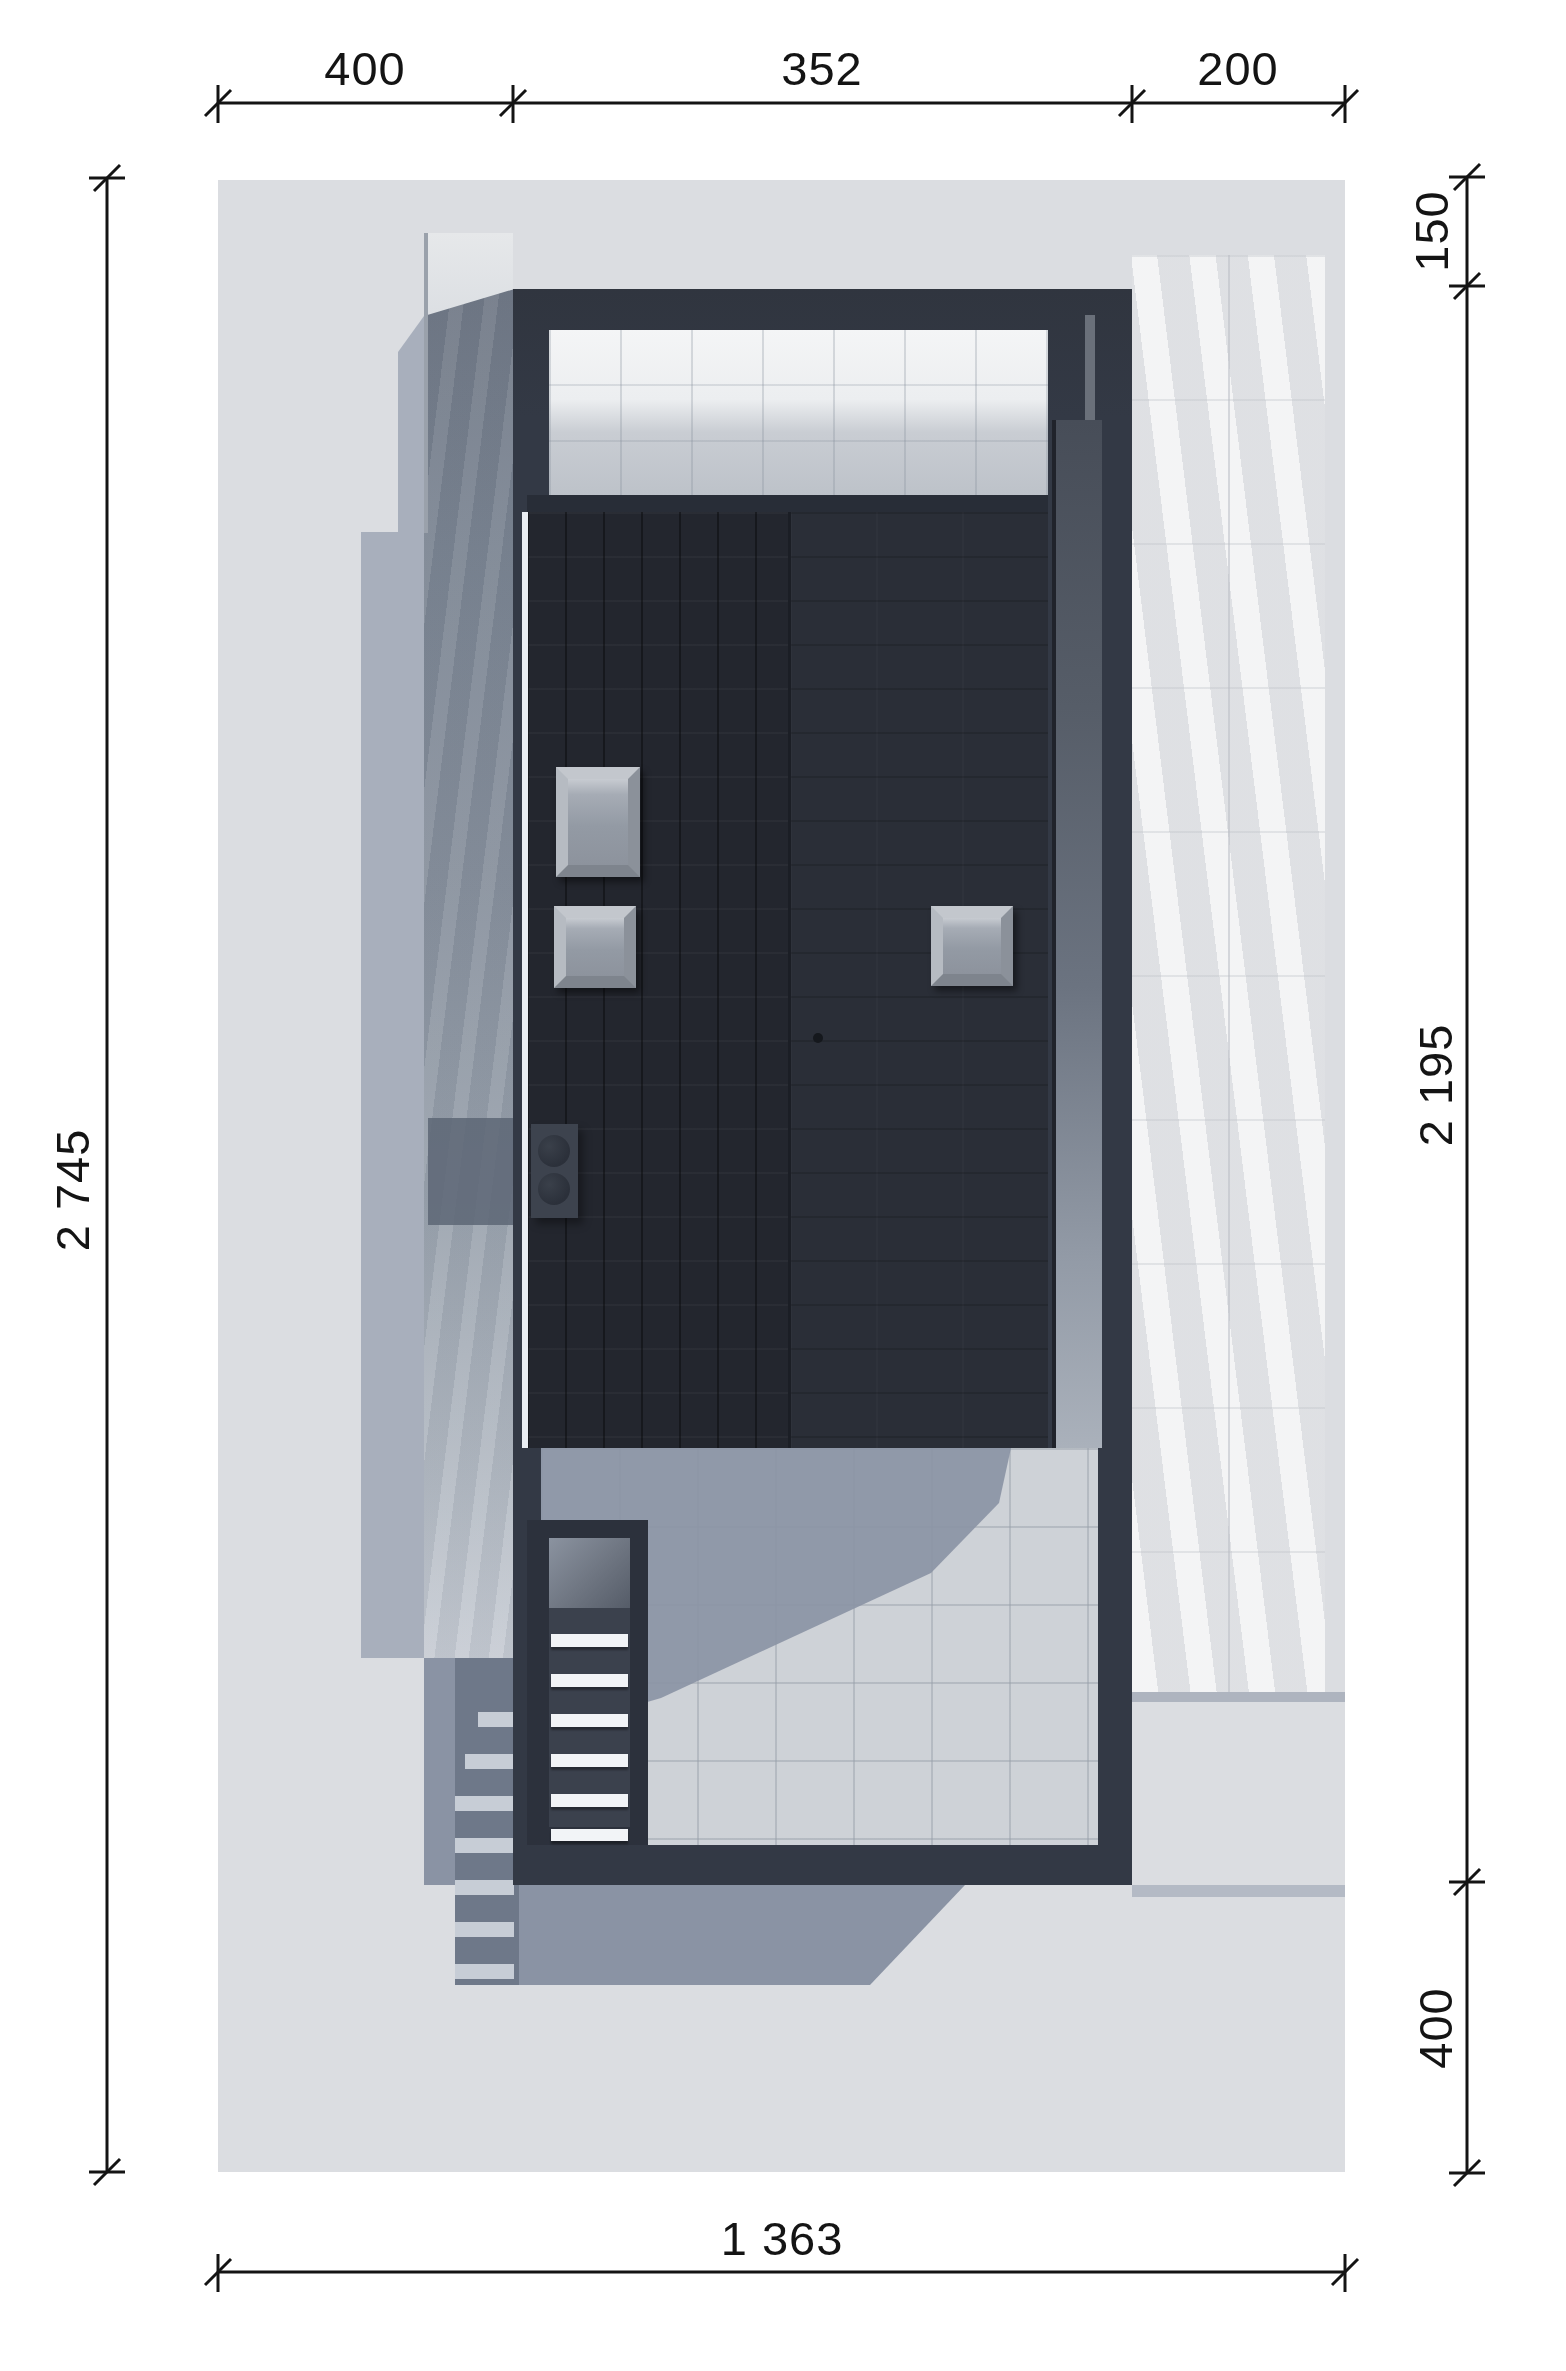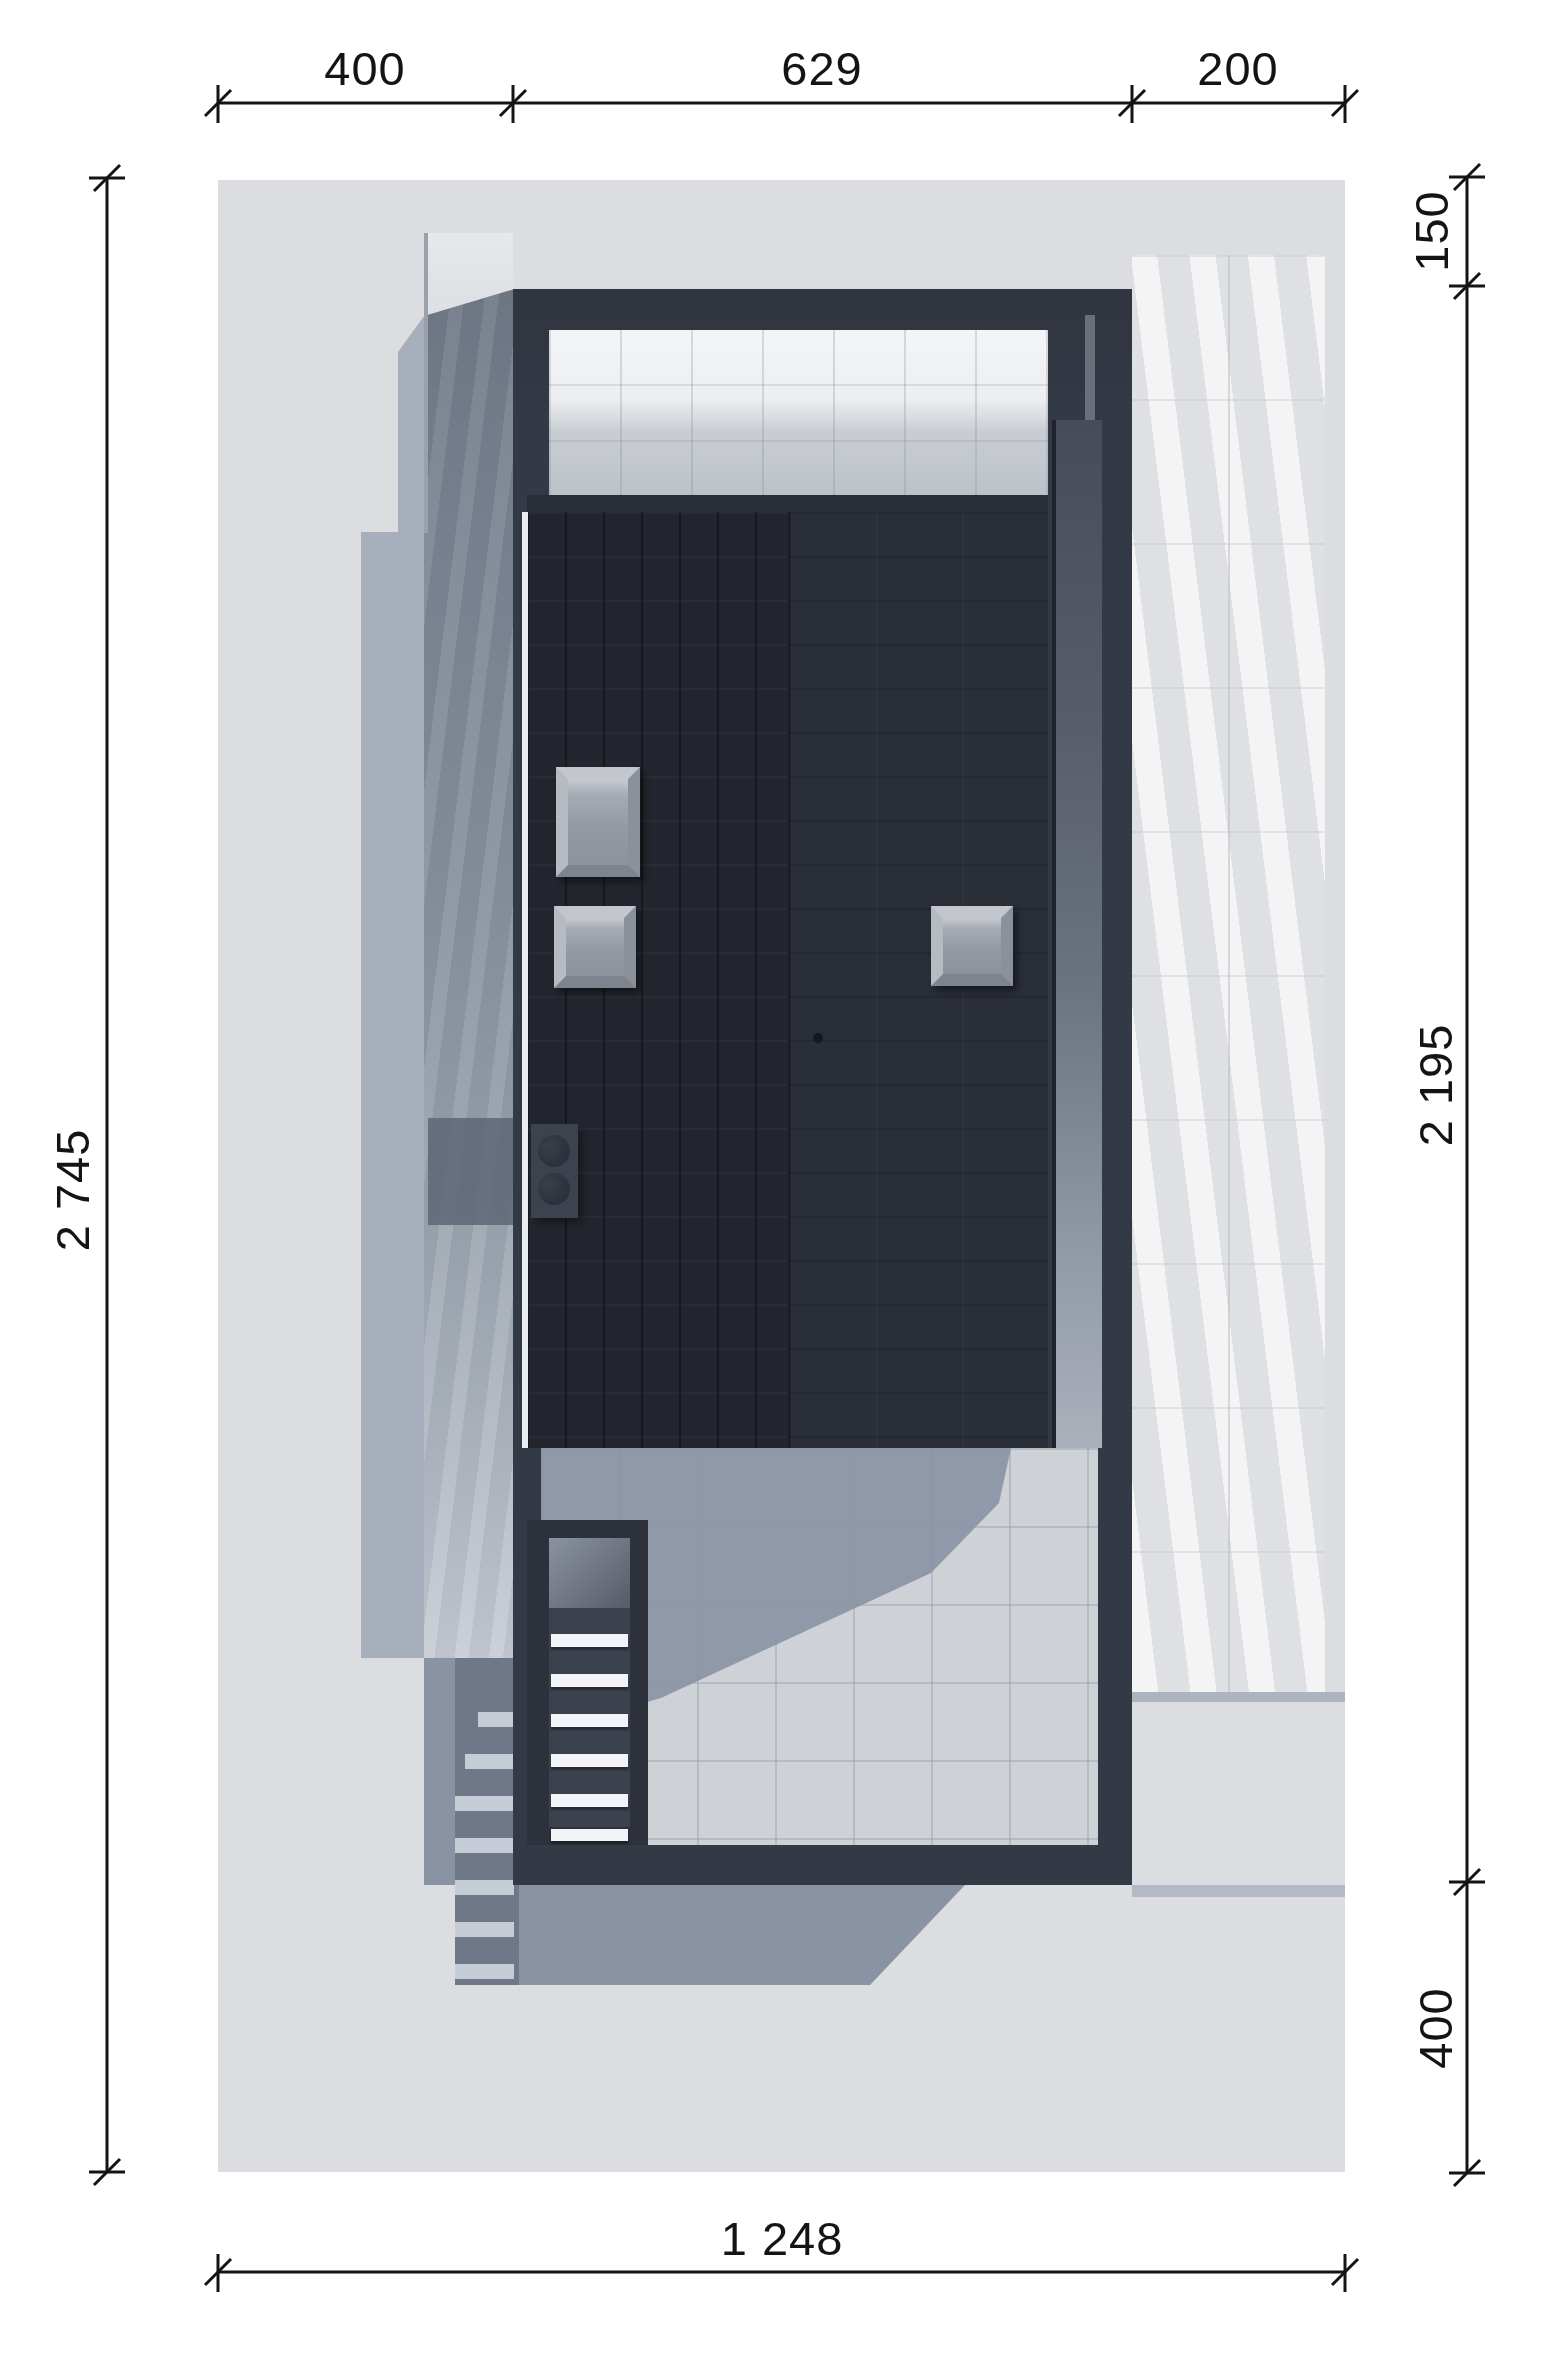--- a/index.html
+++ b/index.html
@@ -207,21 +207,21 @@
 
       <line x1="218" y1="2272" x2="1345" y2="2272"></line>
       <line x1="218" y1="2254" x2="218" y2="2292"></line>
       <line x1="1345" y1="2254" x2="1345" y2="2292"></line>
       <line x1="205" y1="2285" x2="231" y2="2259"></line>
       <line x1="1332" y1="2285" x2="1358" y2="2259"></line>
     </g>
   </svg>
 
   <div class="dim-label" style="left:365px;top:68px;">400</div>
-  <div class="dim-label" style="left:822px;top:68px;">629</div>
+  <div class="dim-label" style="left:822px;top:68px;">352</div>
   <div class="dim-label" style="left:1238px;top:68px;">200</div>
   <div class="dim-label rot" style="left:72px;top:1190px;">2 745</div>
   <div class="dim-label rot" style="left:1431px;top:231px;">150</div>
   <div class="dim-label rot" style="left:1435px;top:1085px;">2 195</div>
   <div class="dim-label rot" style="left:1435px;top:2028px;">400</div>
-  <div class="dim-label" style="left:782px;top:2238px;">1 248</div>
+  <div class="dim-label" style="left:782px;top:2238px;">1 363</div>
 
 </div>
 
 </body></html>

